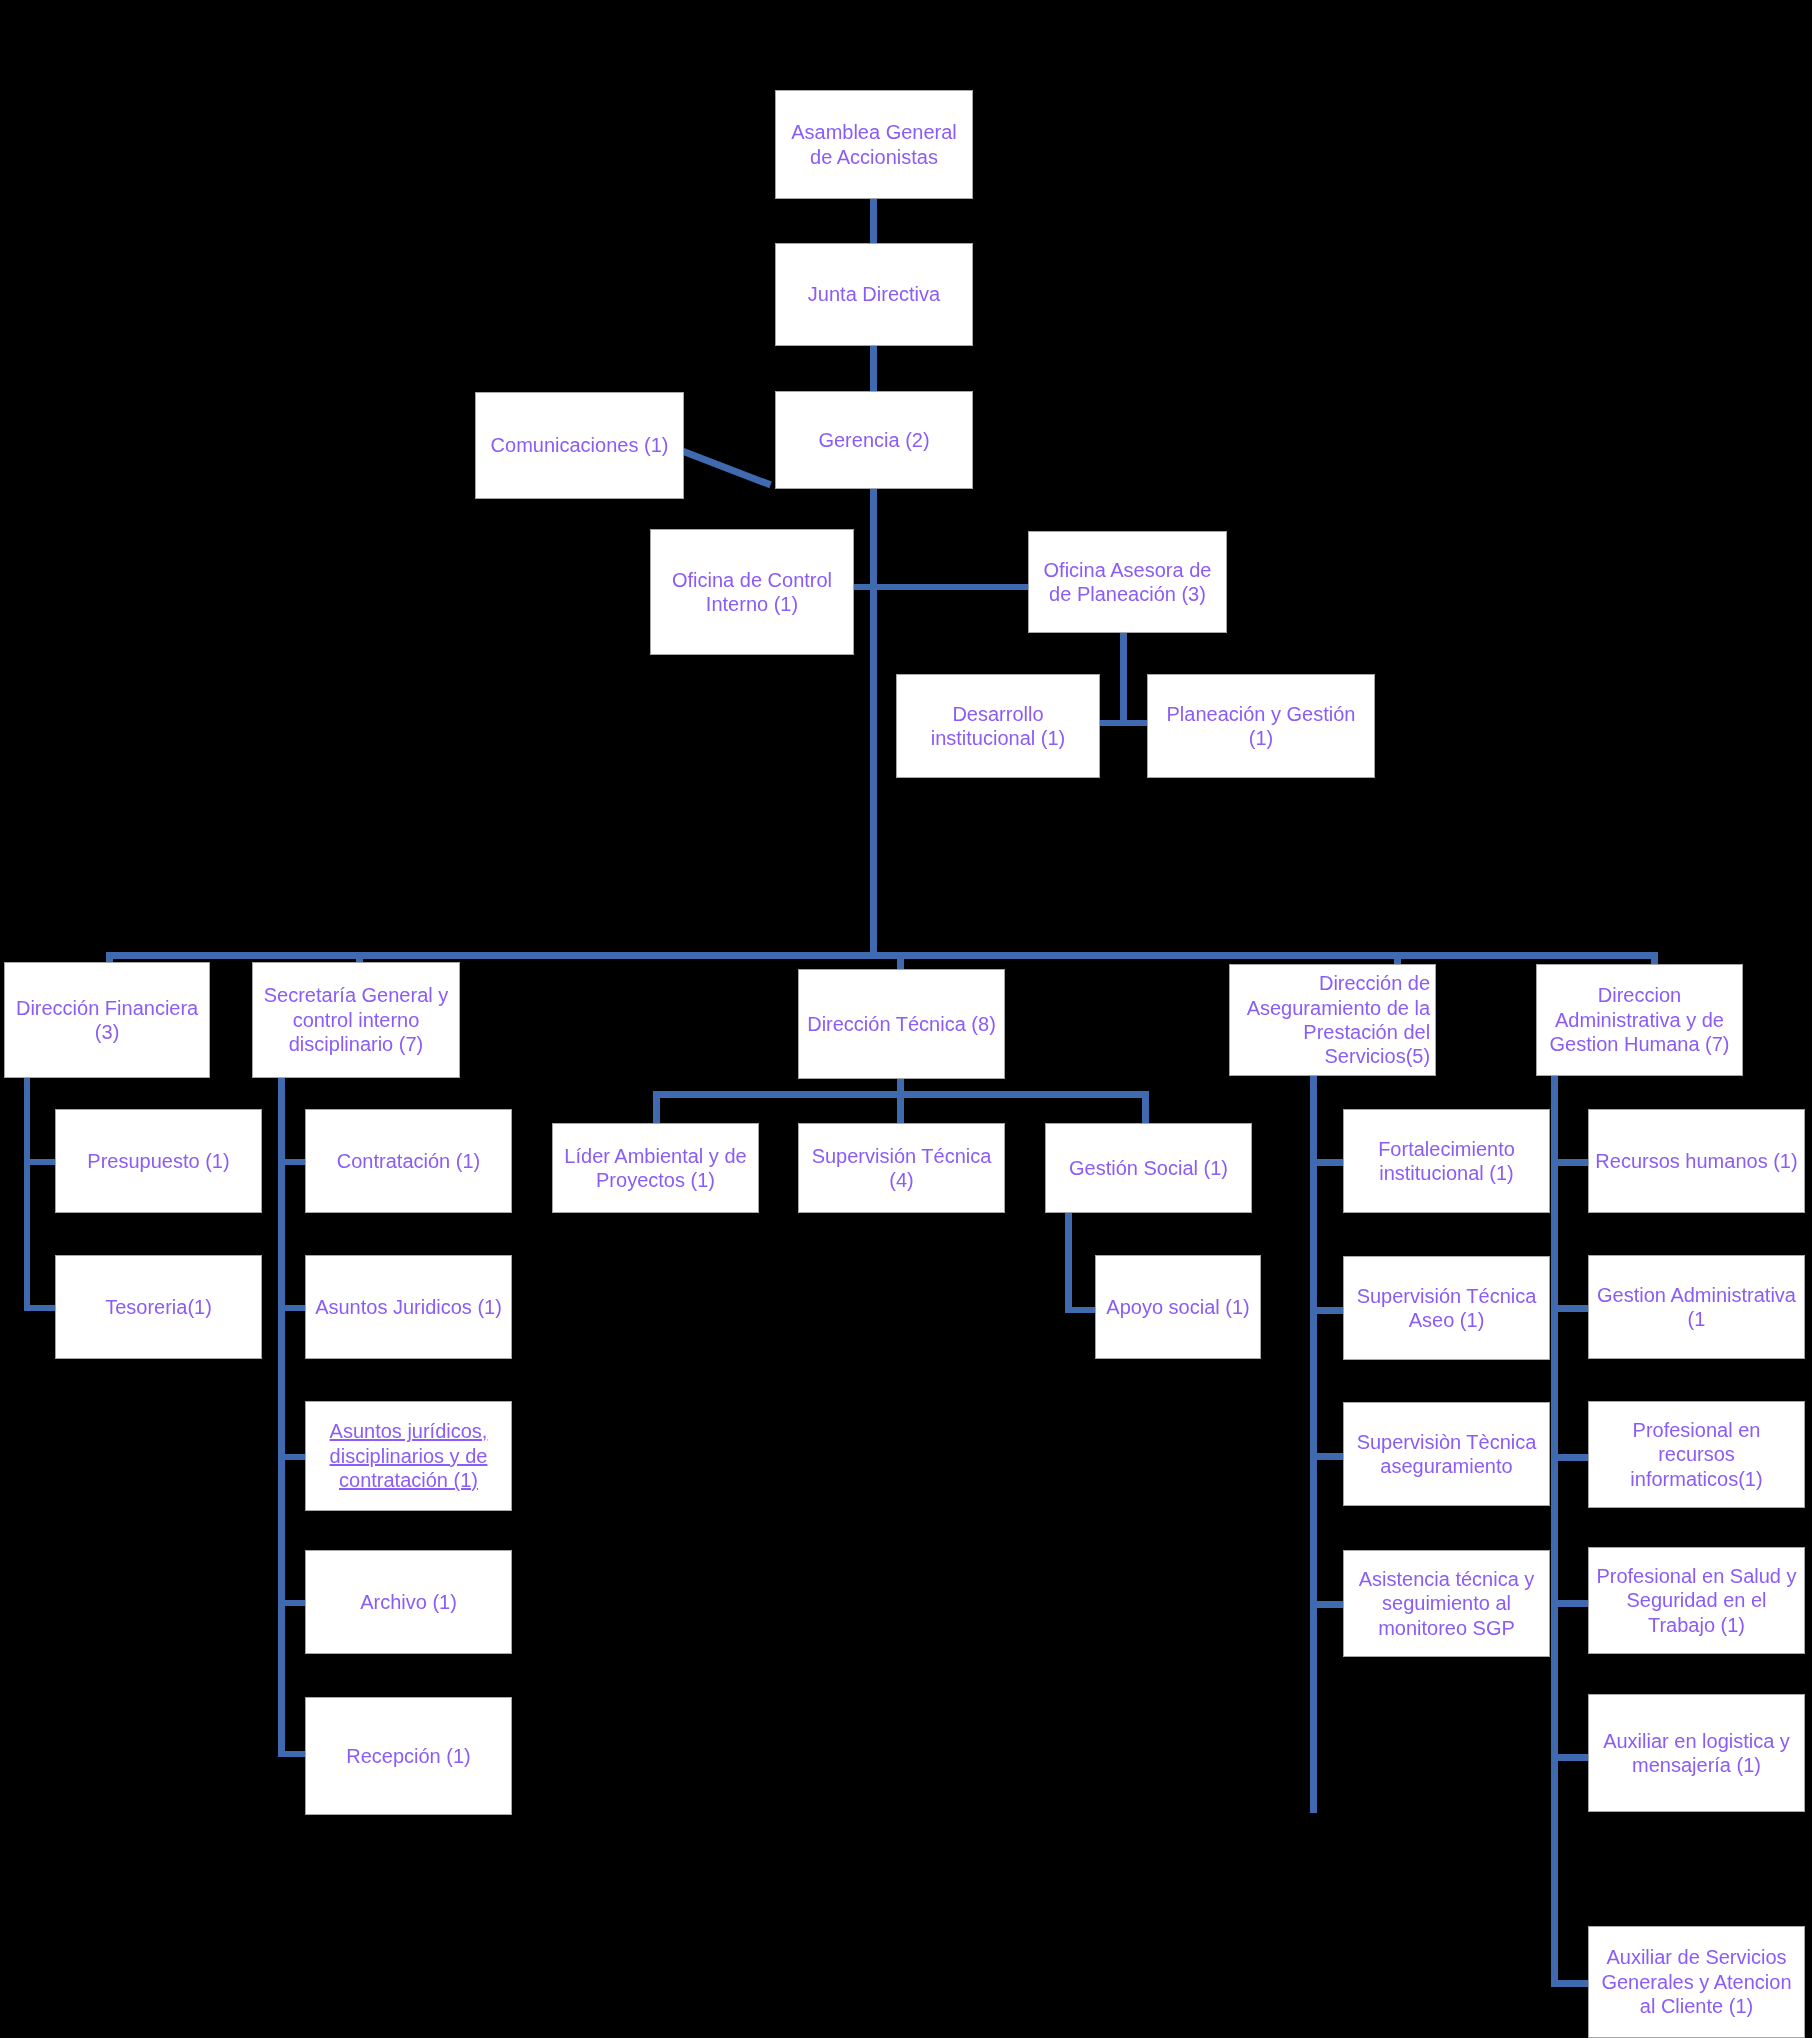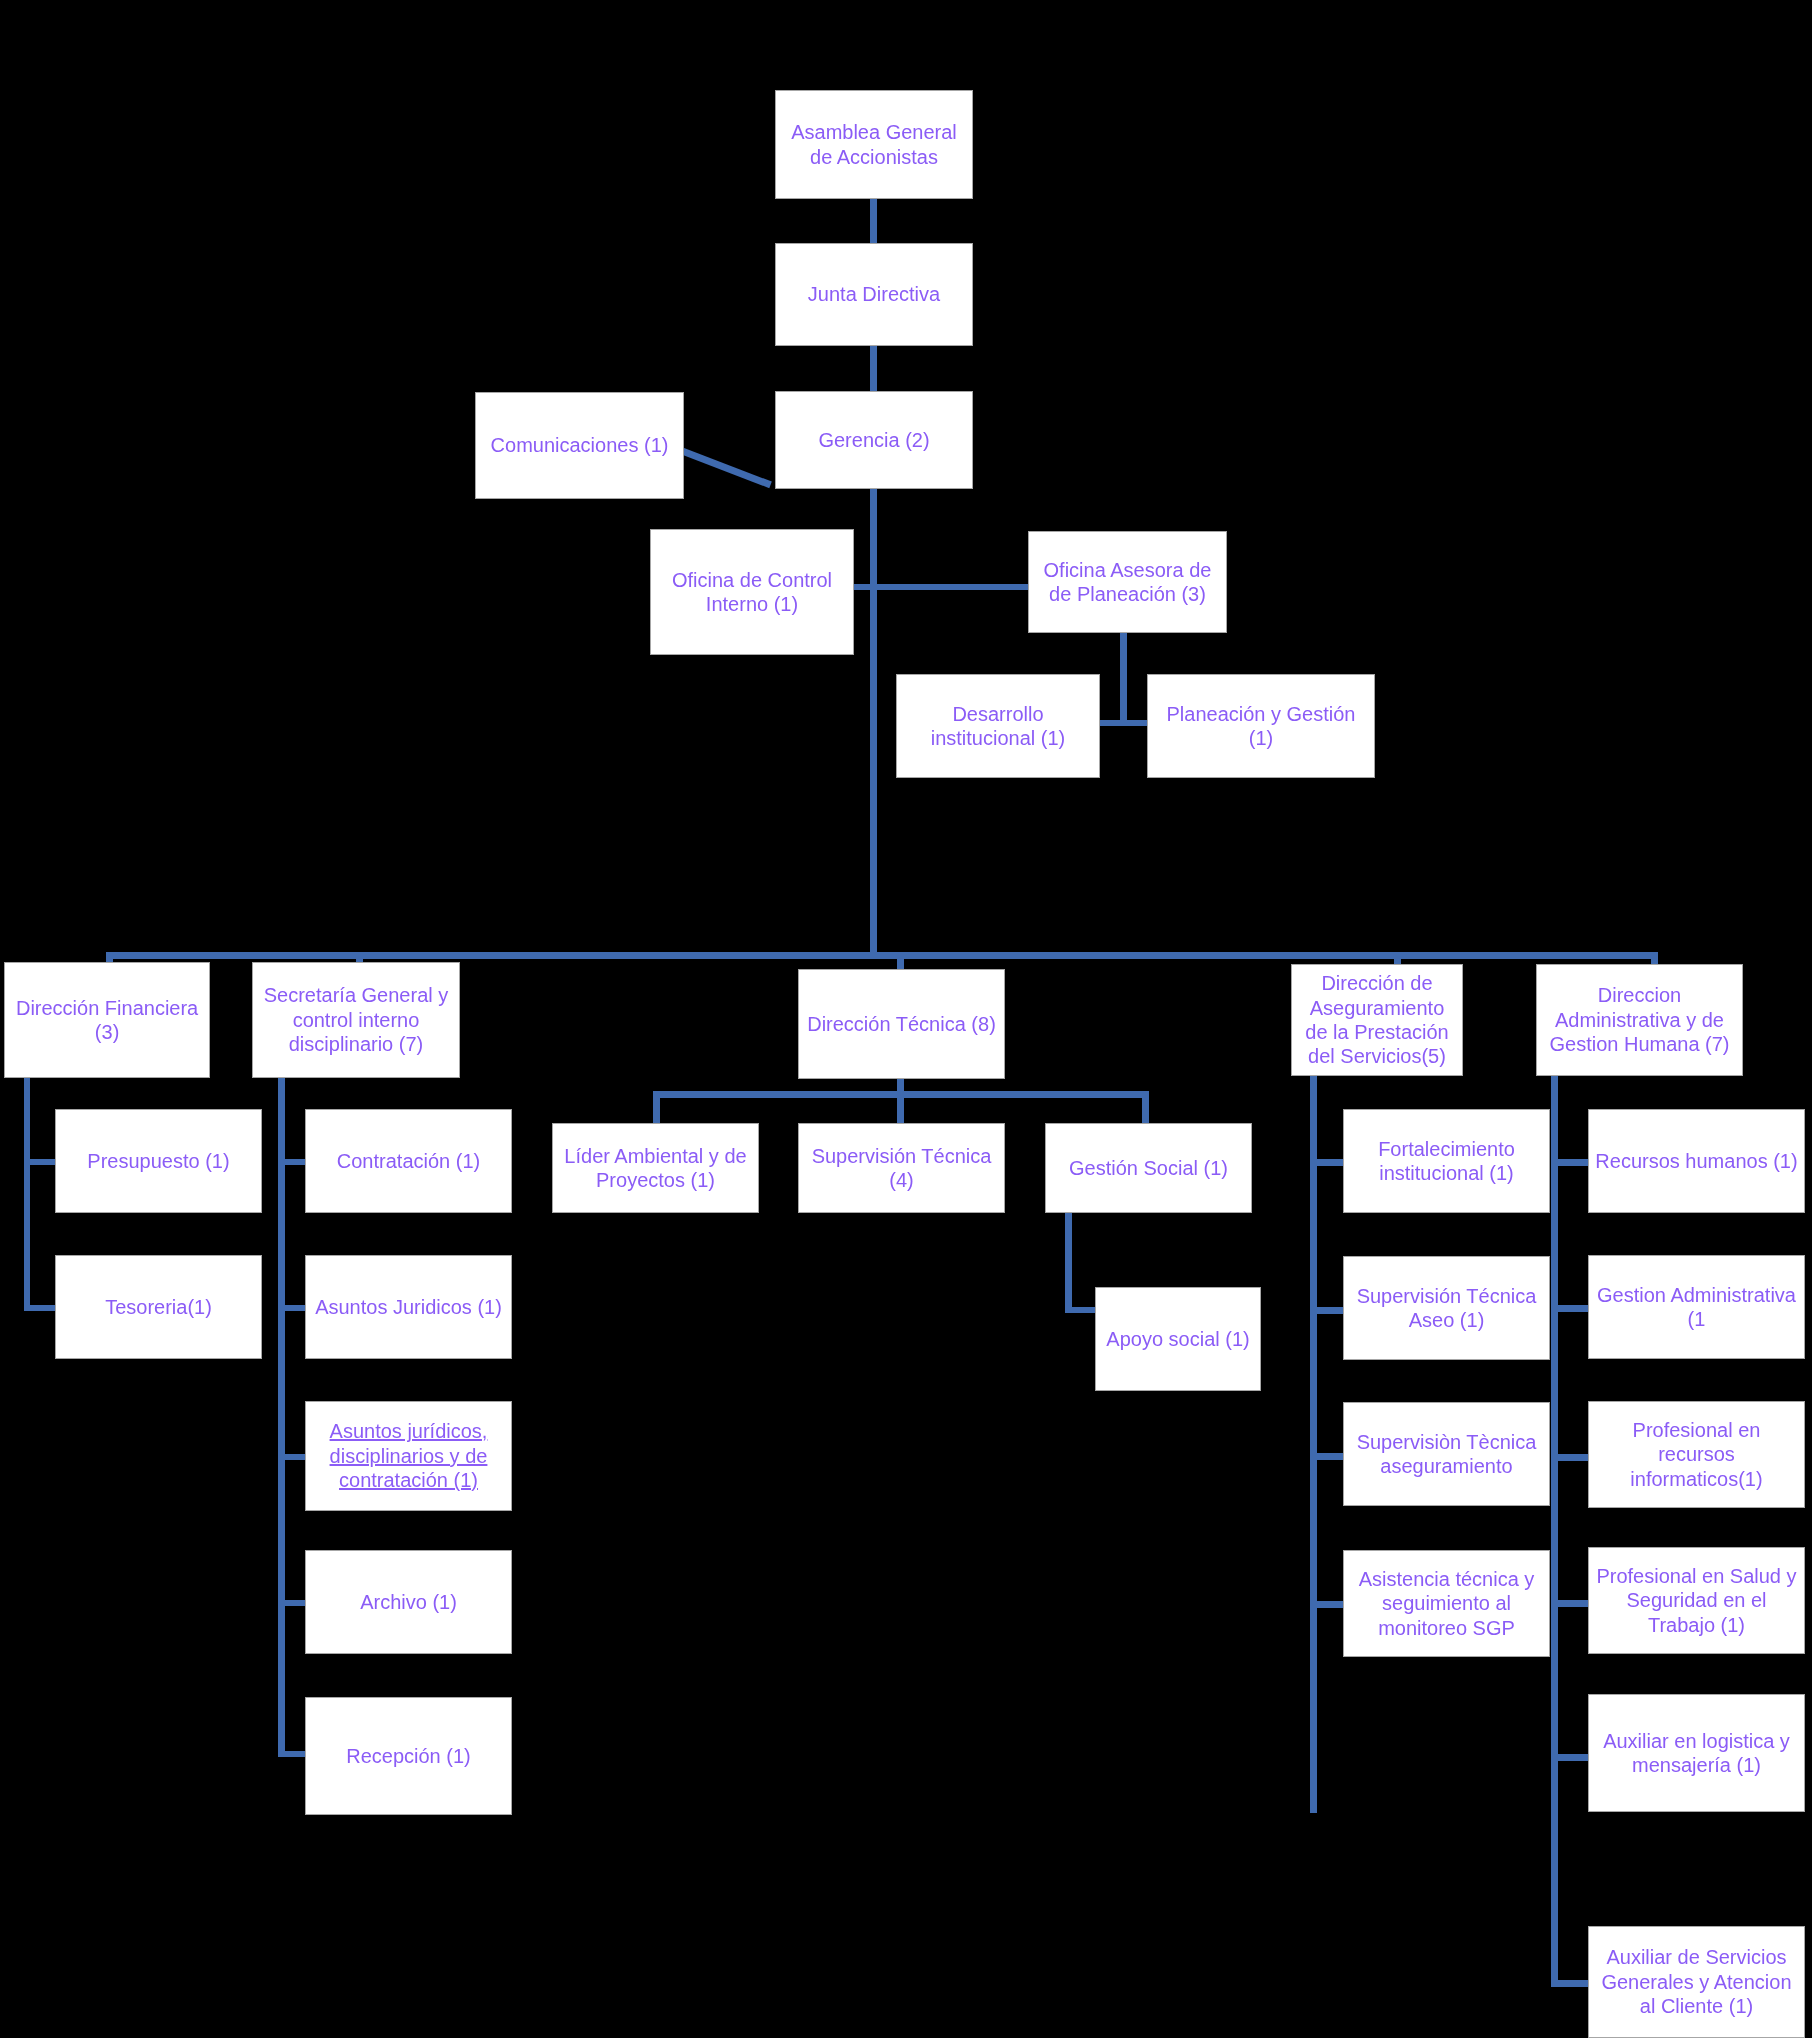--- a/index.html
+++ b/index.html
@@ -181,25 +181,25 @@
   </div>
 
   <div class="node" style="left:798px; top:1123px; width:207px; height:90px;">
     <span>Supervisión Técnica (4)</span>
   </div>
 
   <div class="node" style="left:1045px; top:1123px; width:207px; height:90px;">
     <span>Gestión Social (1)</span>
   </div>
 
-  <div class="node" style="left:1095px; top:1255px; width:166px; height:104px;margin-top:32px;">
+  <div class="node" style="left:1095px; top:1255px; width:166px; height:104px;">
     <span>Apoyo social (1)</span>
   </div>
 
-  <div class="node" style="left:1291px; top:964px; width:172px; height:112px;">
+  <div class="node" style="left:1229px; top:964px; width:207px; height:112px;text-align:right;">
     <span>Dirección de Aseguramiento de la Prestación del Servicios(5)</span>
   </div>
 
   <div class="node" style="left:1343px; top:1109px; width:207px; height:104px;">
     <span>Fortalecimiento institucional (1)</span>
   </div>
 
   <div class="node" style="left:1343px; top:1256px; width:207px; height:104px;">
     <span>Supervisión Técnica Aseo (1)</span>
   </div>

